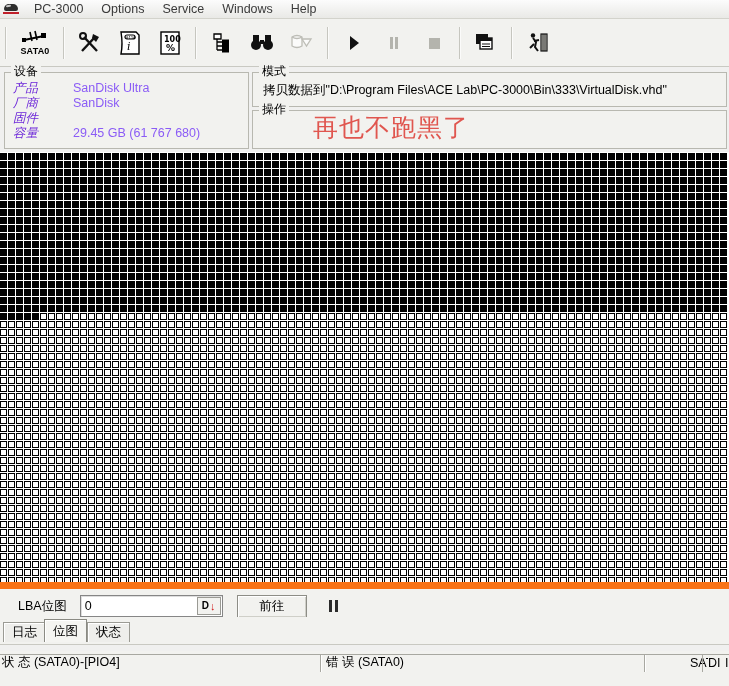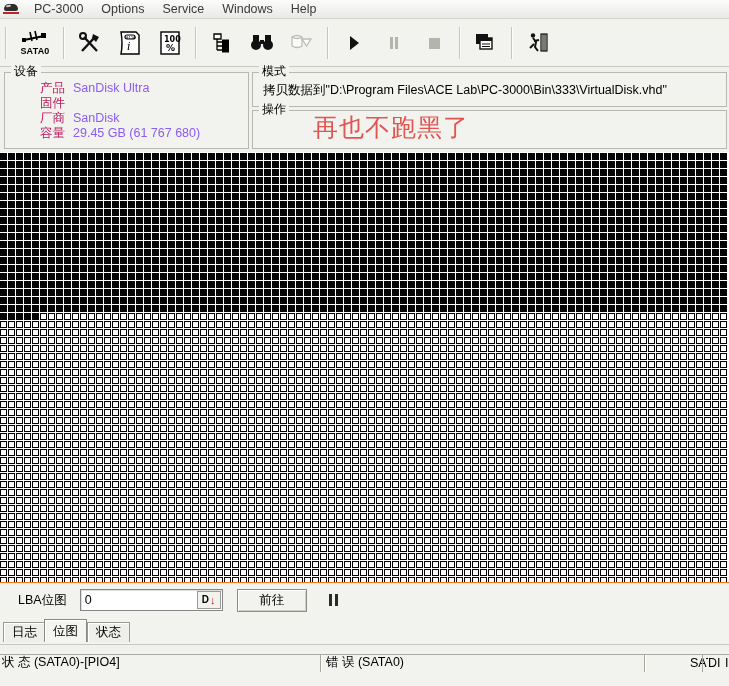--- a/index.html
+++ b/index.html
@@ -65,21 +65,21 @@
   }
   .group > .glabel{
     position:absolute;left:6px;top:-8px;background:#f2f2ef;
     padding:0 3px;font-size:12px;line-height:12px;
   }
   #grp-device{left:4px;top:72px;width:243px;height:75px;}
   #grp-mode{left:252px;top:72px;width:473px;height:33px;}
   #grp-oper{left:252px;top:110px;width:473px;height:37px;}
 
   .dev-row{display:flex;line-height:15px;font-size:12.5px;}
-  .dev-key{width:52px;text-align:right;padding-right:8px;color:#be185d;}
+  .dev-key{width:52px;text-align:left;padding-right:8px;color:#6d28d9;font-style:italic;}
   .dev-val{color:#8b5cf6;}
   .dev-table{position:absolute;left:8px;top:8px;}
 
   .mode-text{
     position:absolute;left:10px;top:9px;font-size:12.5px;white-space:nowrap;
   }
   .oper-text{
     position:absolute;left:60px;top:2px;
     font-size:25px;line-height:30px;color:#e0564f;
     font-family:"DejaVu Sans",sans-serif;
@@ -97,21 +97,21 @@
     grid-template-columns:repeat(91,8px);
     grid-auto-rows:8px;
   }
   .cell{width:7px;height:7px;box-sizing:border-box;}
   .cell.on{background:#000;}
   .cell.off{background:#fff;border:1px solid #000;}
 
   
   .lbabar{
     position:absolute;left:0;top:582px;width:729px;height:34px;
-    background:#f2f2ef;border-top:1px solid #f97316;
+    background:#f2f2ef;border-top:7px solid #f97316;
     display:flex;align-items:center;
   }
   .lba-label{margin-left:18px;font-size:12.5px;}
   .lba-input-wrap{
     position:relative;margin-left:13px;width:141px;height:20px;
     background:#fff;border:1px solid #868686;
     box-shadow:inset 1px 1px 0 #dedede;
     display:flex;align-items:center;
   }
   .lba-input{
@@ -313,26 +313,26 @@
   </div>
 
   <div class="group" id="grp-device">
     <div class="glabel">设备</div>
     <div class="dev-table">
       <div class="dev-row">
         <div class="dev-key">产品</div>
         <div class="dev-val">SanDisk Ultra</div>
       </div>
       <div class="dev-row">
+        <div class="dev-key">厂商</div>
+        <div class="dev-val">SanDisk</div>
+      </div>
+      <div class="dev-row">
         <div class="dev-key">固件</div>
         <div class="dev-val"></div>
-      </div>
-      <div class="dev-row">
-        <div class="dev-key">厂商</div>
-        <div class="dev-val">SanDisk</div>
       </div>
       <div class="dev-row">
         <div class="dev-key">容量</div>
         <div class="dev-val">29.45 GB (61 767 680)</div>
       </div>
     </div>
   </div>
 
   <div class="group" id="grp-mode">
     <div class="glabel">模式</div>

